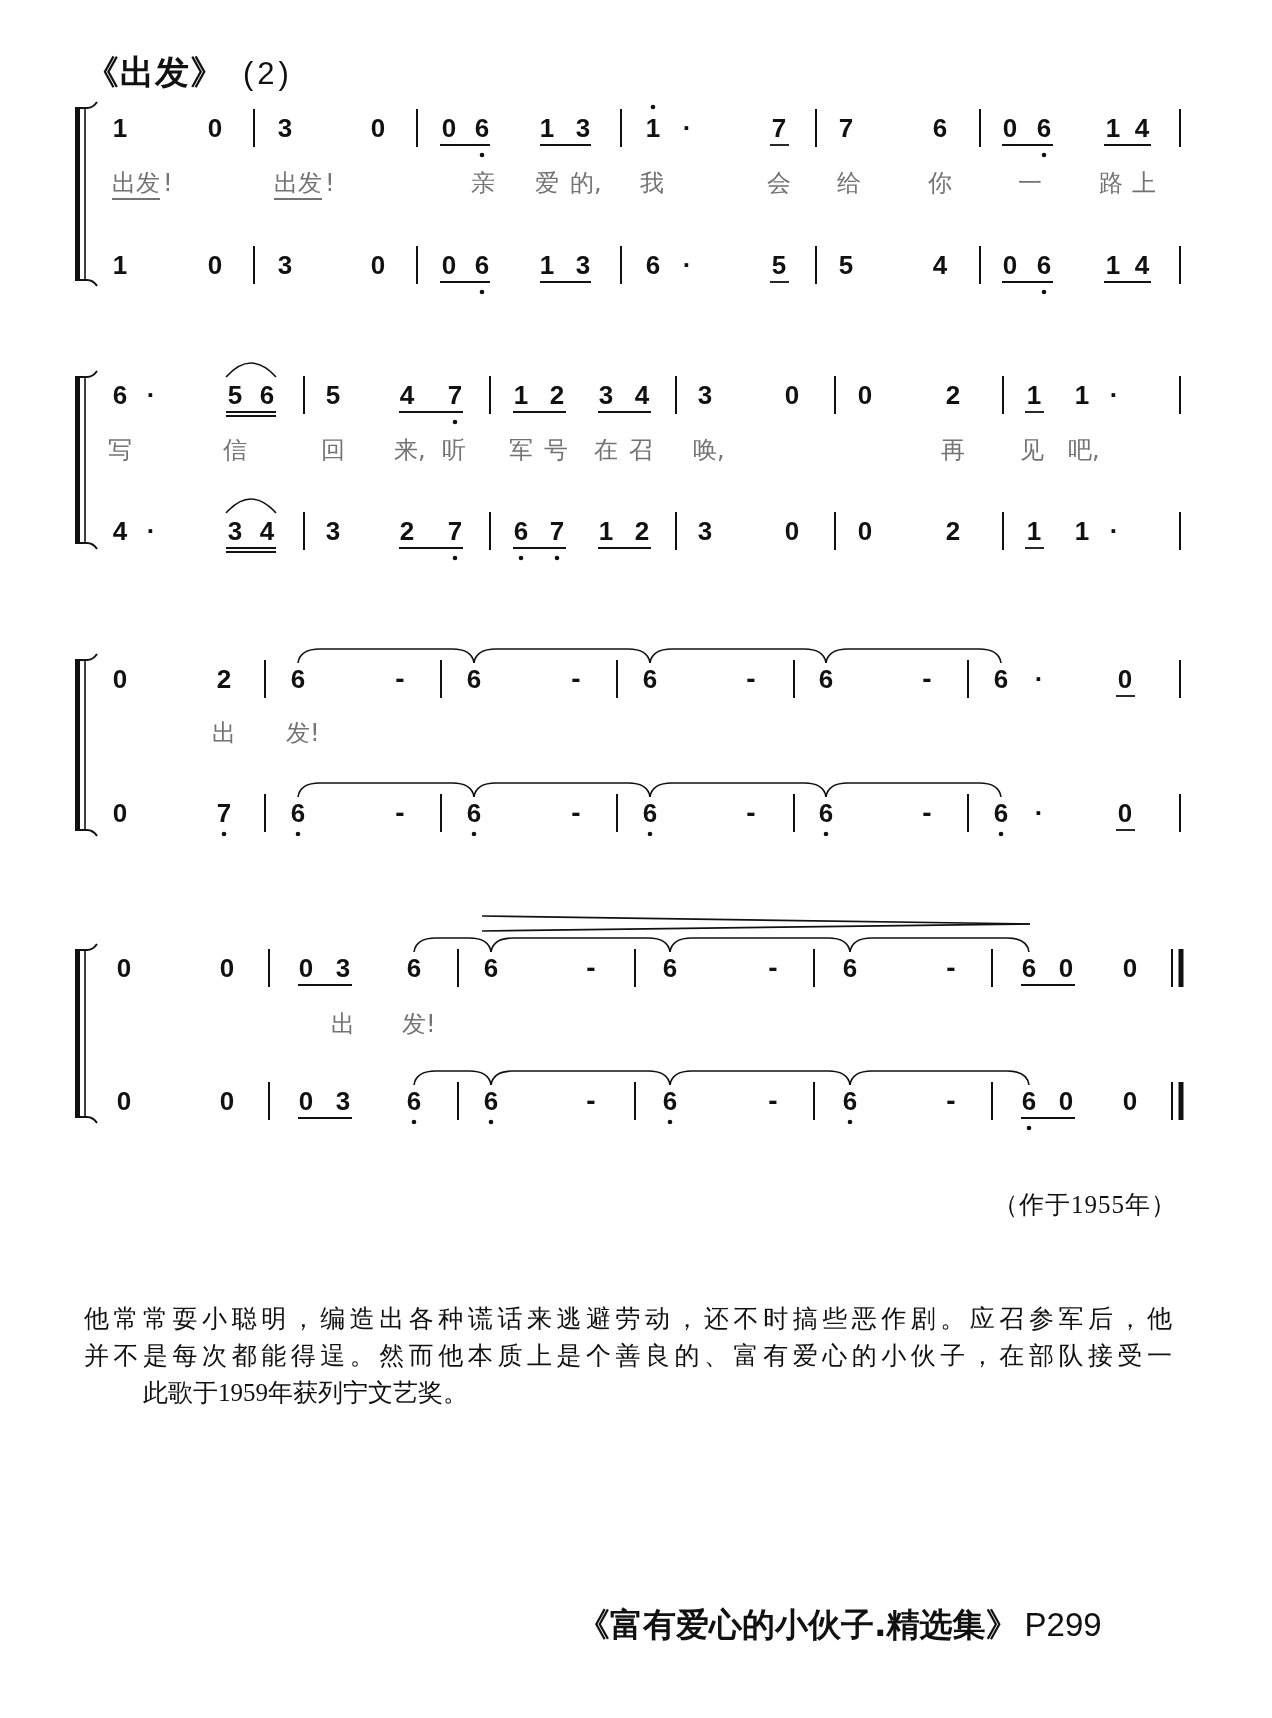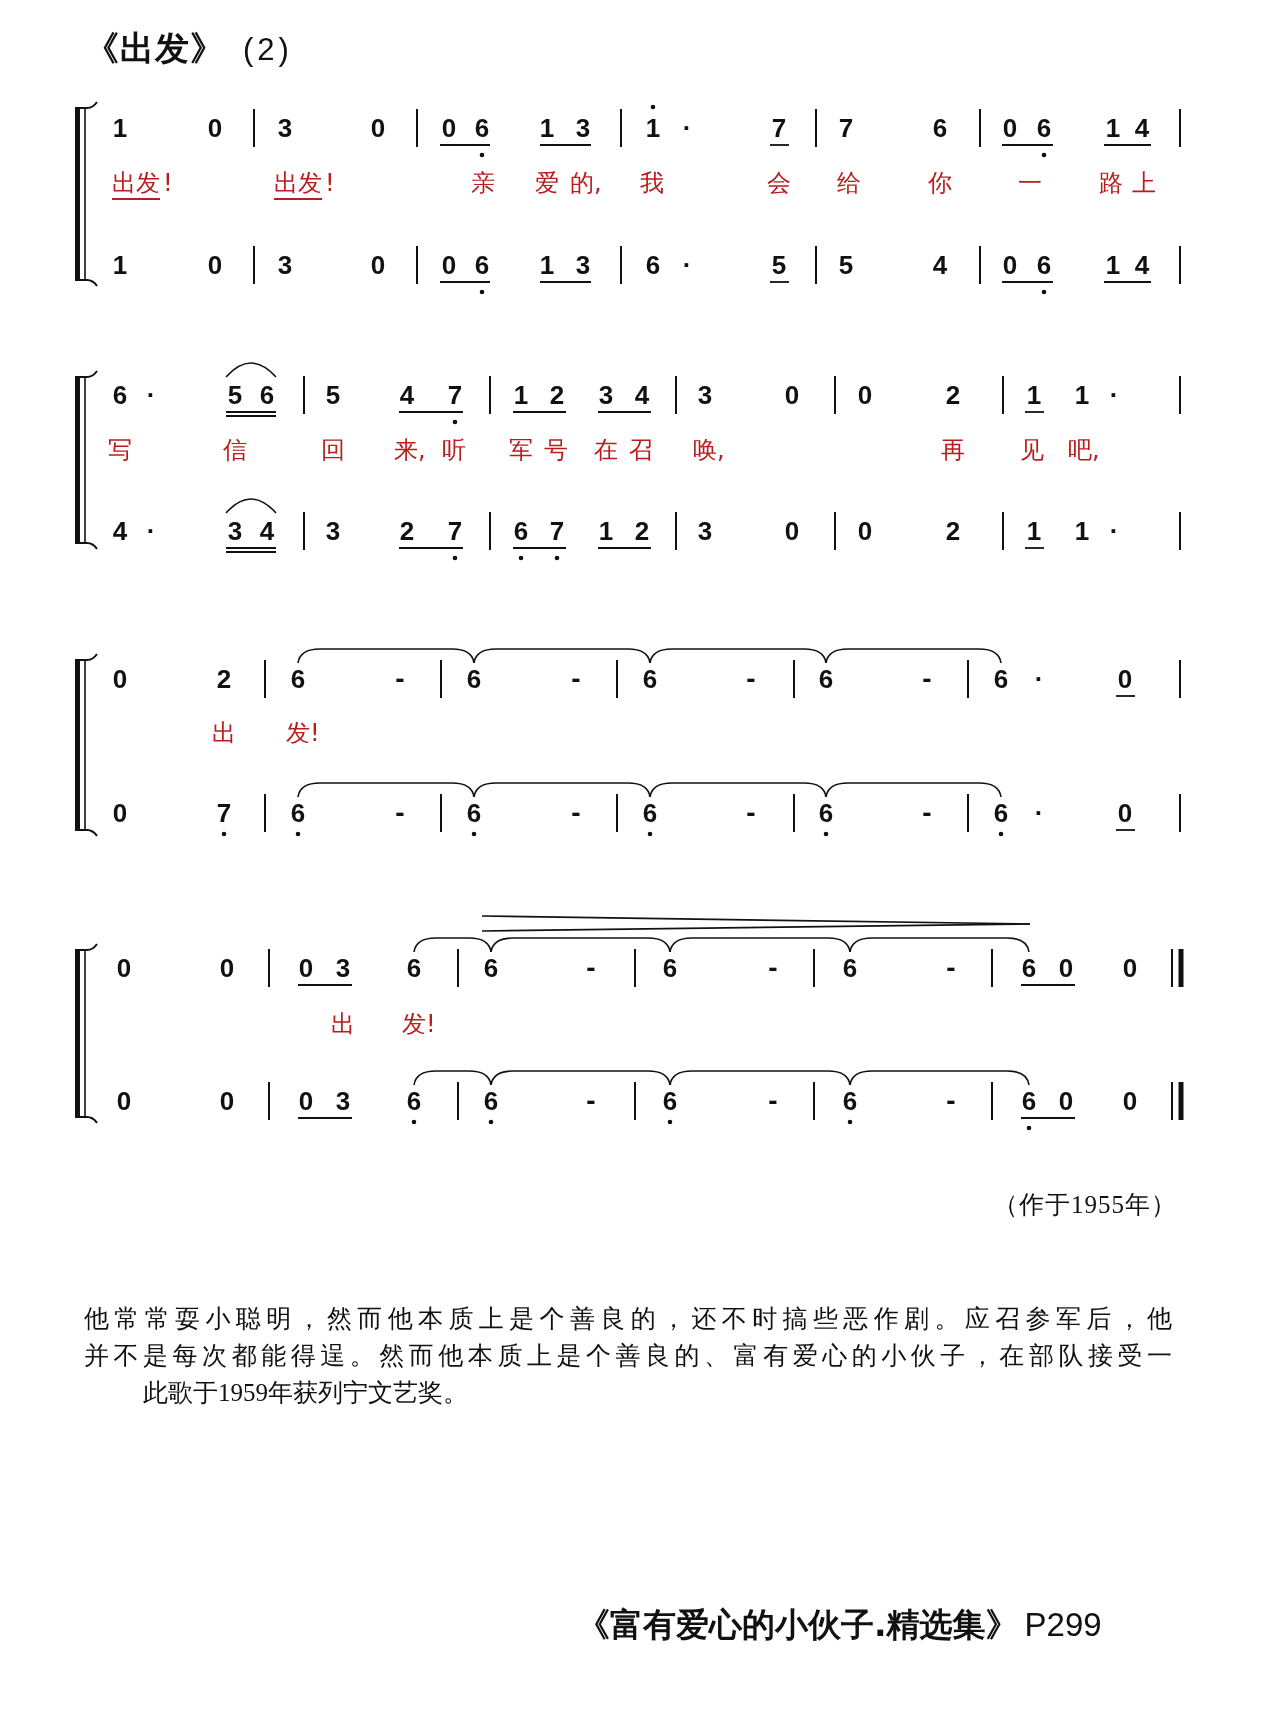--- a/index.html
+++ b/index.html
@@ -1,26 +1,26 @@
 <!DOCTYPE html>
 <html><head>
 <meta charset="utf-8">
 <style>
   html, body { margin: 0; padding: 0; background: #ffffff; }
   #page { position: relative; width: 1272px; height: 1718px; background: #ffffff; overflow: hidden; color: #111; }
   #score-svg { position: absolute; left: 0; top: 0; width: 1272px; height: 1718px; }
   #score { position: absolute; left: 0; top: 0; width: 1272px; height: 1718px; }
 
-  .title { position: absolute; left: 85px; top: 48px; transform: translateY(-50%); white-space: nowrap; }
+  .title { position: absolute; left: 85px; top: 72px; transform: translateY(-50%); white-space: nowrap; }
   .title-main { font: bold 34px/1 "DejaVu Sans", sans-serif; letter-spacing: 1px; }
   .title-part { font: 31px/1 "Liberation Sans", sans-serif; margin-left: 14px; letter-spacing: 4px; }
 
   .nt { position: absolute; transform: translate(-50%, -50%); font: bold 26px/1 "Liberation Sans", sans-serif; color: #111; white-space: nowrap; }
   .nt.dash { font-size: 28px; }
-  .ly { position: absolute; transform: translateY(-50%); font: 24px/1 "DejaVu Sans", sans-serif; color: #b91c1c; white-space: nowrap; }
+  .ly { position: absolute; transform: translateY(-50%); font: 24px/1 "DejaVu Sans", sans-serif; color: #737373; white-space: nowrap; }
   .ly.ul { text-decoration: underline; text-underline-offset: 7px; text-decoration-thickness: 1.5px; }
 
   .composed { position: absolute; right: 95px; top: 1204px; transform: translateY(-50%); font: 25px/1 "Liberation Serif", "DejaVu Serif", serif; white-space: nowrap; letter-spacing: 1px; }
 
   .notes { position: absolute; left: 84px; top: 1301px; width: 1088px; font: 25px/36.8px "Liberation Serif", "DejaVu Serif", serif; color: #111; }
   .pl { height: 36.8px; white-space: nowrap; overflow: visible; }
   .pl.j { text-align: justify; text-align-last: justify; white-space: normal; }
   .pl.ind { padding-left: 59px; }
 
   .source { position: absolute; left: 577px; top: 1624px; transform: translateY(-50%); white-space: nowrap; }
@@ -327,21 +327,21 @@
       <span class="nt" style="left: 1029px; top: 1101px;">6</span>
       <span class="nt" style="left: 1066px; top: 1101px;">0</span>
       <span class="nt" style="left: 1130px; top: 1101px;">0</span>
       <span class="ly" style="left: 331px; top: 1024px;">出</span>
       <span class="ly" style="left: 402px; top: 1024px;">发!</span>
     </div>
 
   <div class="composed">（作于1955年）</div>
 
   <div class="notes">
-    <div class="pl j">他常常耍小聪明，然而他本质上是个善良的，还不时搞些恶作剧。应召参军后，他</div>
+    <div class="pl j">他常常耍小聪明，编造出各种谎话来逃避劳动，还不时搞些恶作剧。应召参军后，他</div>
     <div class="pl j">并不是每次都能得逞。然而他本质上是个善良的、富有爱心的小伙子，在部队接受一</div>
     <div class="pl ind">此歌于1959年获列宁文艺奖。</div>
   </div>
 
   <div class="source">
     <span class="source-book">《富有爱心的小伙子.精选集》</span><span class="source-page">P299</span>
   </div>
 </div>
 
 </body></html>

